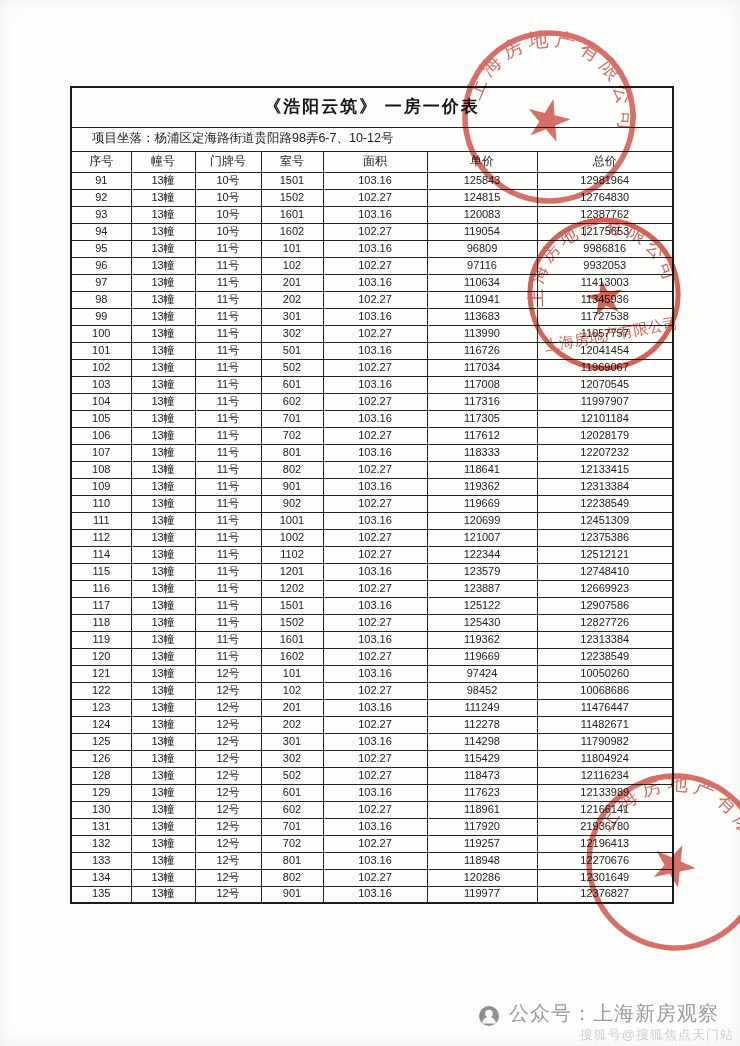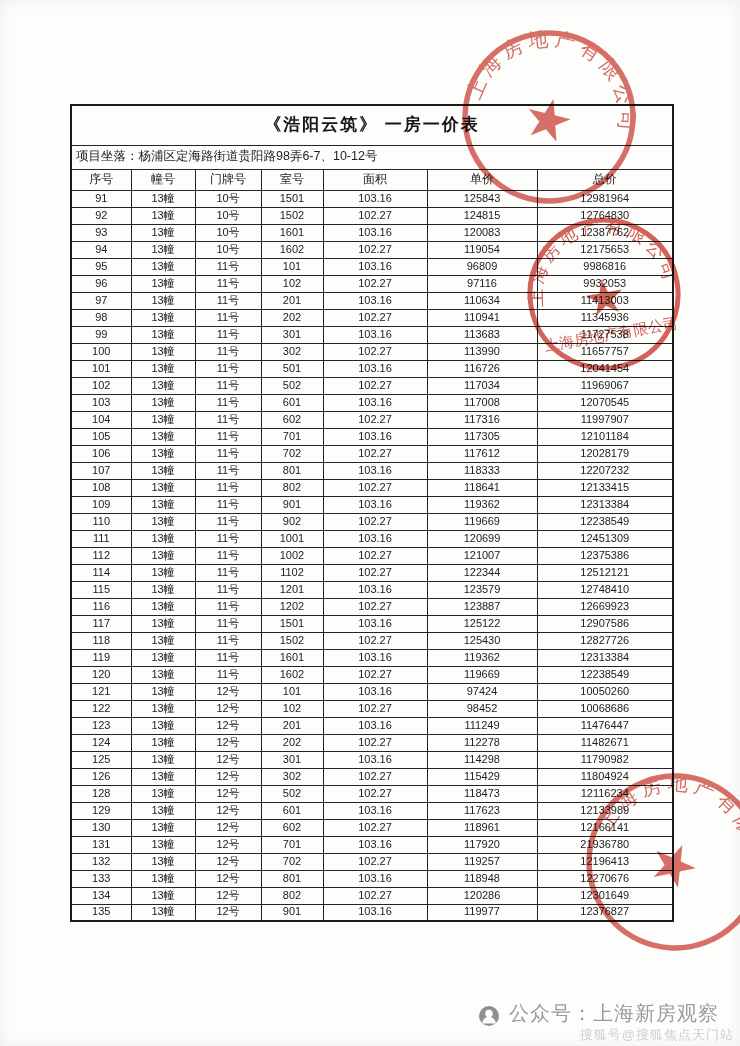--- a/index.html
+++ b/index.html
@@ -9,21 +9,21 @@
     background:#f6f4f1;
     font-family:"Liberation Sans","DejaVu Sans",sans-serif;
     overflow:hidden;
   }
   .page {
     position:absolute; inset:0;
     background:#fdfdfc;
     box-shadow:inset 0 0 18px rgba(0,0,0,0.06);
   }
   
-  .table-wrap { position:absolute; left:70px; top:104px; width:496px; z-index:2; }
+  .table-wrap { position:absolute; left:70px; top:86px; width:496px; z-index:2; }
   table.price-table {
     width:100%; border-collapse:collapse; table-layout:fixed;
     border:2px solid #1b1b1b;
     background:transparent;
   }
   .price-table td, .price-table th {
     border:1px solid #242424;
     font-size:11px;
     color:#212121;
     text-align:center;
@@ -39,21 +39,21 @@
     height:40px;
     font-size:17px;
     font-weight:bold;
     letter-spacing:2px;
     color:#151515;
   }
   .price-table .loc-cell {
     height:24px;
     text-align:left;
     font-size:12.5px;
-    padding-left:4px;
+    padding-left:20px;
     color:#1d1d1d;
   }
   .price-table thead th {
     height:21px;
     font-size:12px;
   }
   
   .stamp {
     position:absolute;
     pointer-events:none;

